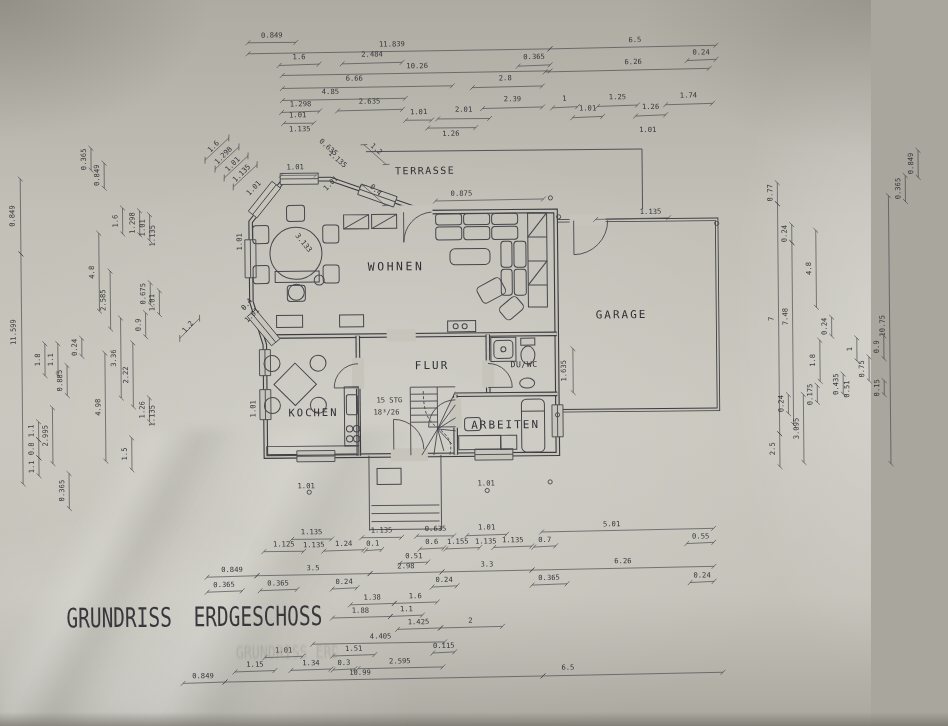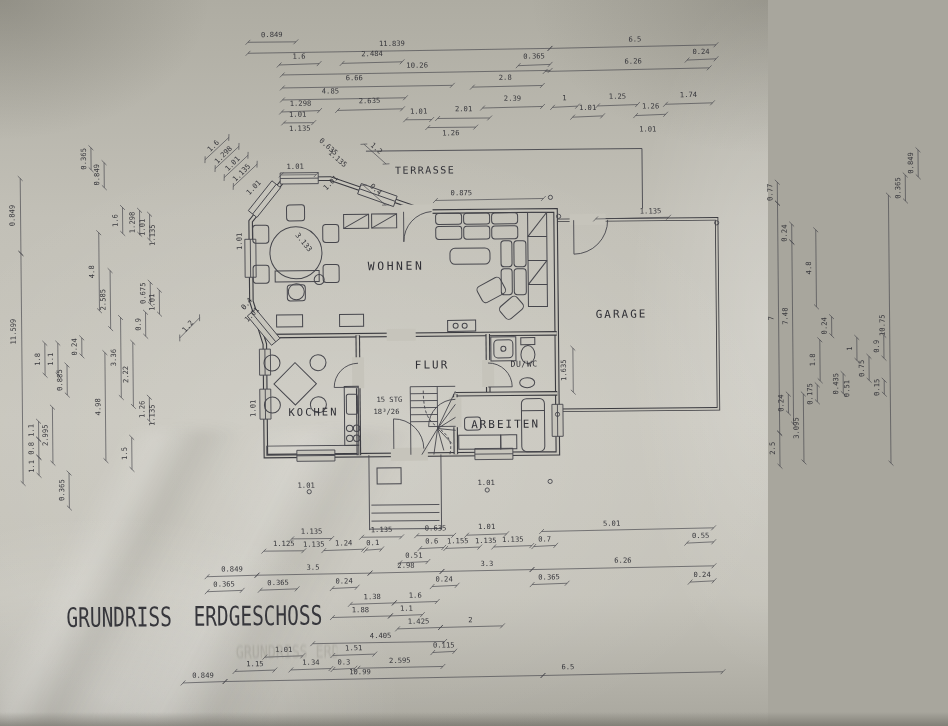--- a/index.html
+++ b/index.html
@@ -1,18 +1,18 @@
 <!DOCTYPE html>
 <html><head>
 <meta charset="utf-8">
 <style>
   html,body{margin:0;padding:0;}
   body{width:948px;height:726px;overflow:hidden;background:#a8a69d;
        font-family:"DejaVu Sans Mono","Liberation Mono",monospace;}
-  .photo{position:absolute;inset:0;width:768px;height:726px;}
+  .photo{position:absolute;inset:0;width:871px;height:726px;}
   .paper{position:absolute;inset:0;
     background:
       radial-gradient(ellipse 420px 260px at 14% 96%, rgba(255,255,255,.30), rgba(255,255,255,0) 70%),
       radial-gradient(ellipse 600px 420px at 45% 62%, rgba(255,255,255,.16), rgba(255,255,255,0) 75%),
       radial-gradient(ellipse 300px 200px at 0% 0%, rgba(62,60,52,.25), rgba(62,60,52,0) 70%),
       radial-gradient(ellipse 340px 220px at 100% 0%, rgba(62,60,52,.20), rgba(62,60,52,0) 70%),
       radial-gradient(ellipse 200px 500px at 100% 45%, rgba(255,255,255,.22), rgba(255,255,255,0) 70%),
       linear-gradient(180deg,#aeaca2 0%,#c2c0b7 30%,#c8c6bd 58%,#c4c2b9 82%,#a9a79e 100%);
   }
   .wrinkle{position:absolute;left:0;top:430px;width:520px;height:296px;

